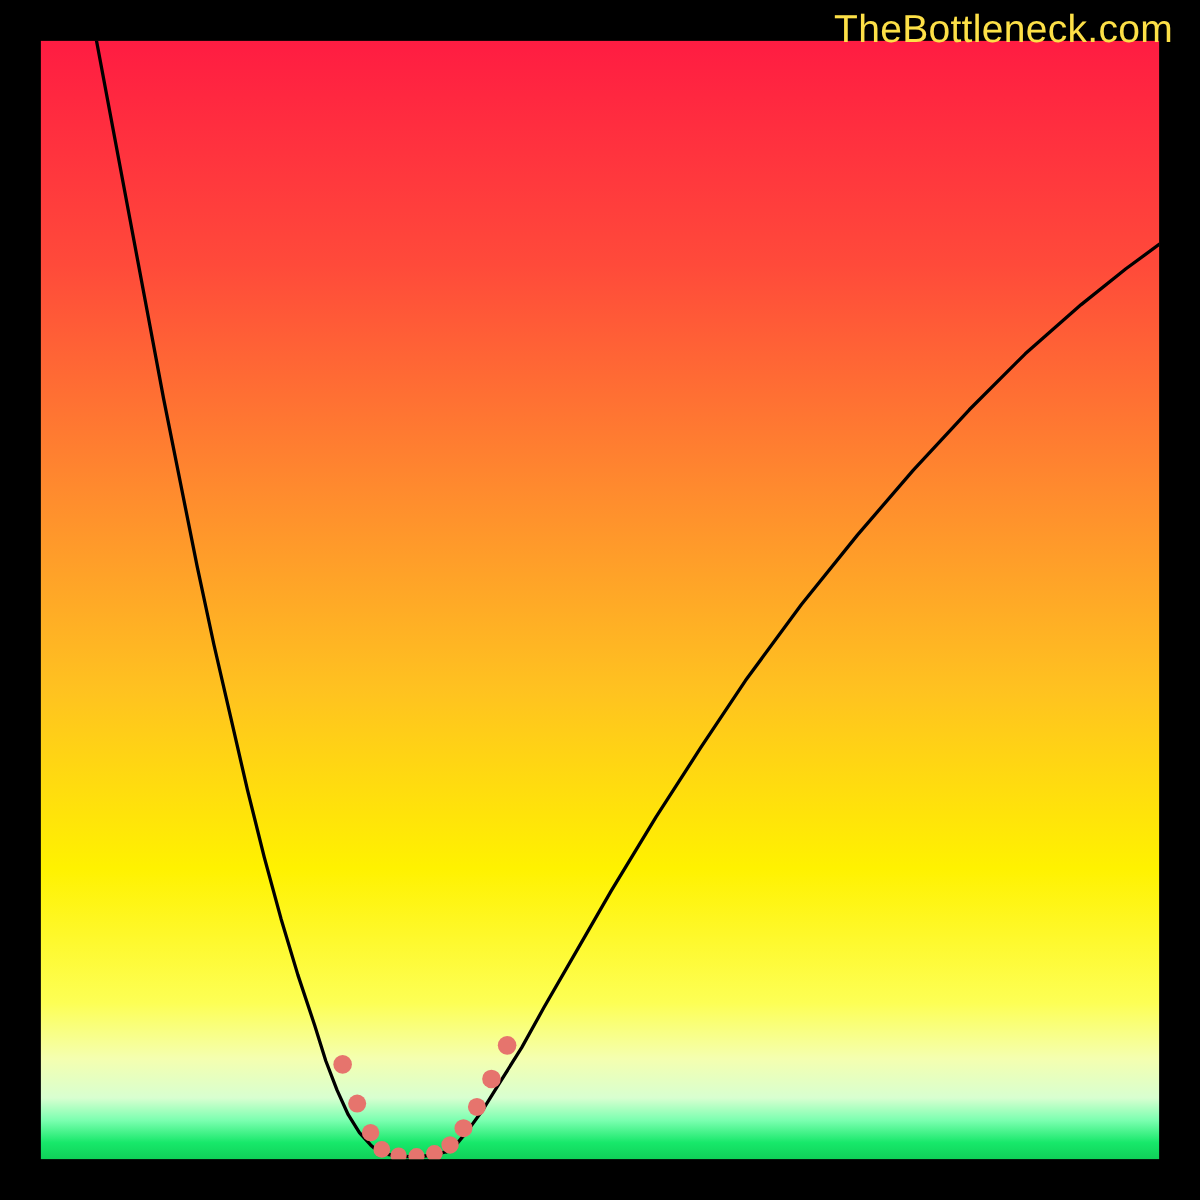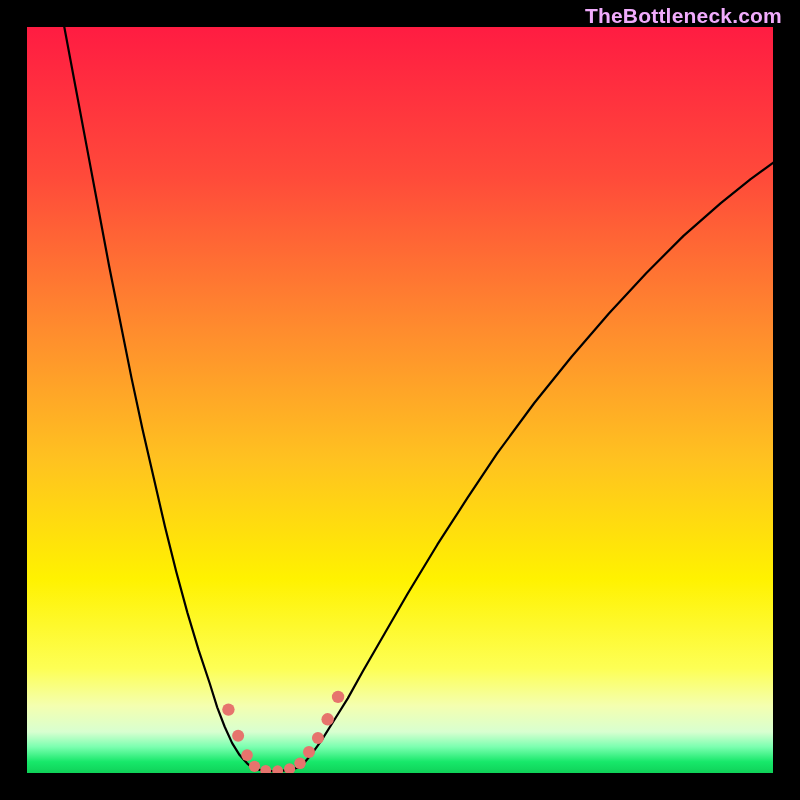--- a/index.html
+++ b/index.html
@@ -31,23 +31,23 @@
     position: absolute;
     left: 0;
     top: 0;
     width: 746px;
     height: 746px;
   }
   .watermark {
     position: absolute;
     top: 4px;
     right: 18px;
-    color: #f0abfc;
-    font-size: 21px;
-    font-weight: 700;
+    color: #fde047;
+    font-size: 26px;
+    font-weight: 400;
     letter-spacing: 0.2px;
     user-select: none;
   }
   svg.curves {
     position: absolute;
     left: 0;
     top: 0;
     width: 746px;
     height: 746px;
   }

